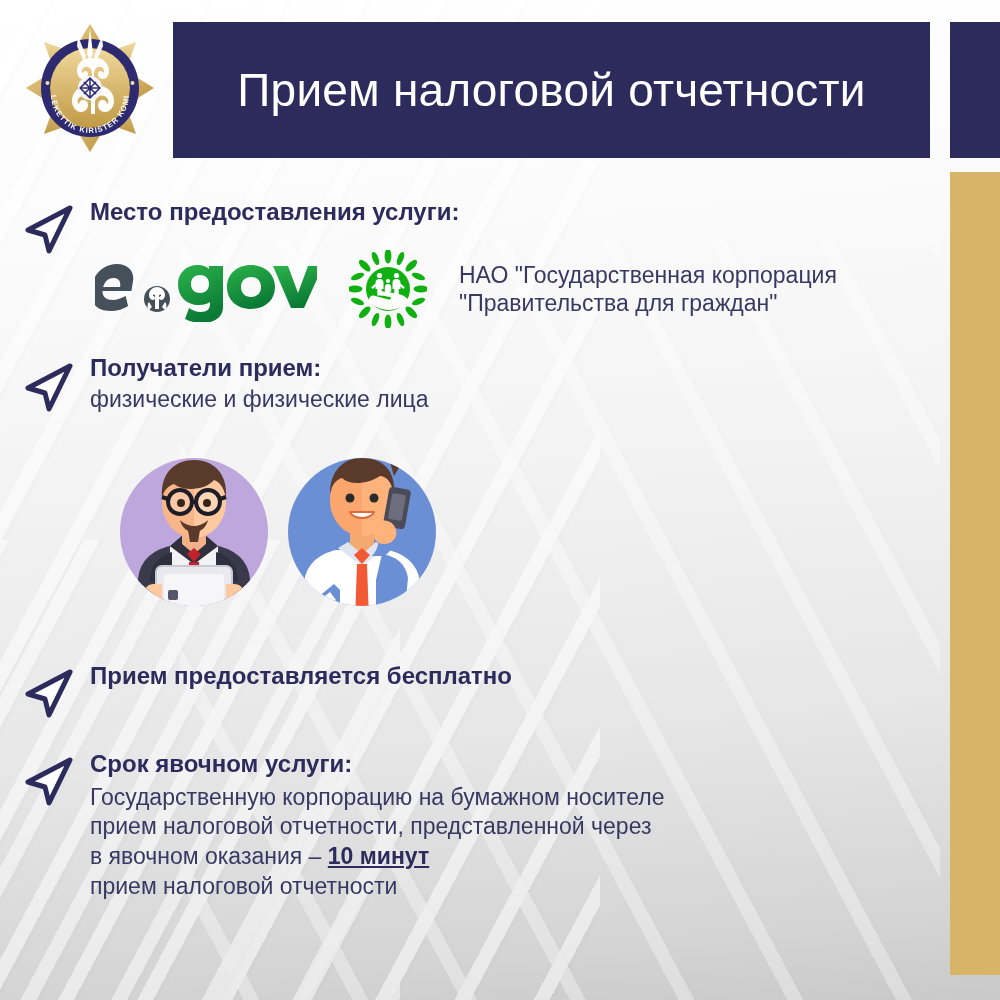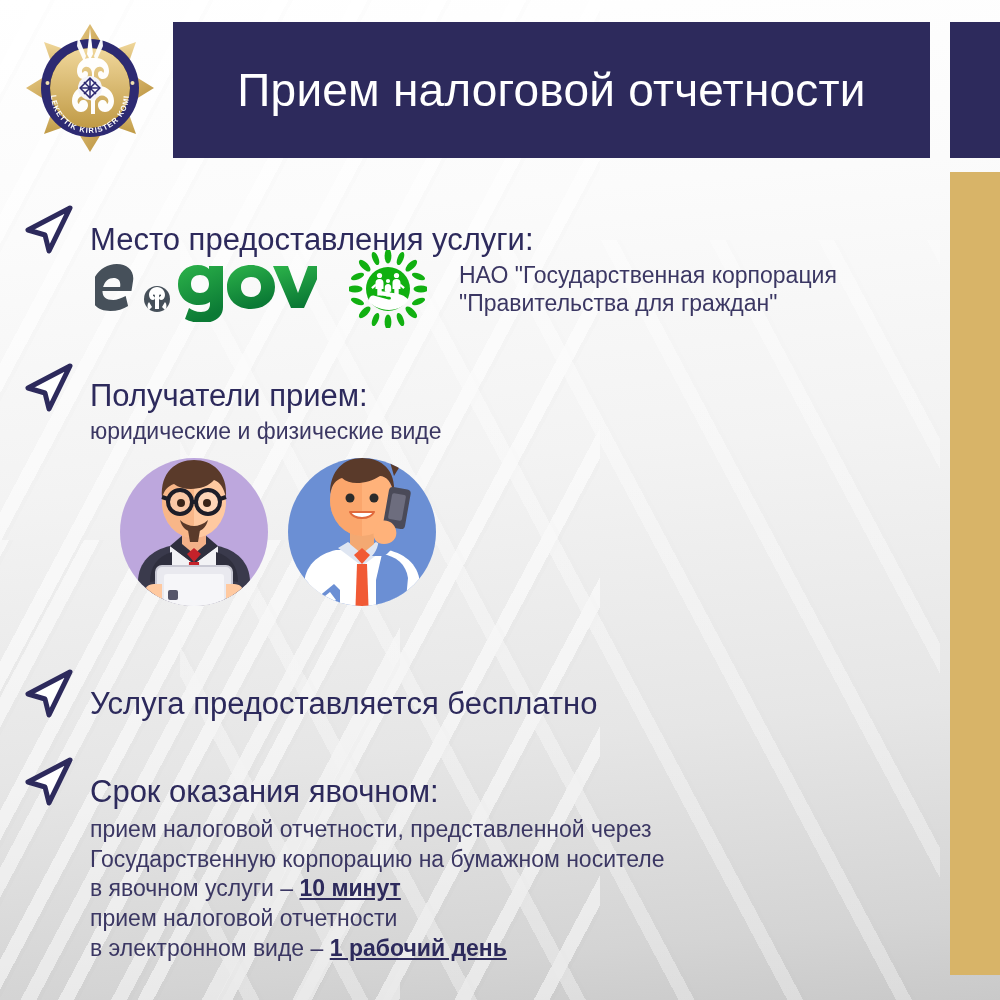--- a/index.html
+++ b/index.html
@@ -118,25 +118,24 @@
   }
 
   
   .section { position: absolute; }
   .arrow-icon {
     position: absolute;
     width: 54px; height: 54px;
   }
   .sec-head {
     color: #2d2a5c;
-    font-size: 31px;
-    font-weight: normal;
+    font-size: 24px;
+    font-weight: bold;
     line-height: 1.15;
     white-space: nowrap;
-    margin-top: 24px;
   }
   .sec-body {
     color: #3b3763;
     font-size: 23px;
     font-weight: normal;
     line-height: 1.3;
     white-space: nowrap;
   }
   .sec-body b { font-weight: bold; color: #2d2a5c; text-decoration: underline; }
 
@@ -361,21 +360,21 @@
     </div>
   </div>
 
   <div class="section" id="sec-recipients">
     <span class="arrow-icon">
       <svg viewBox="0 0 54 54" width="54" height="54">
         <path d="M48 6 L6 28 L23 33 L27 49 Z" fill="#ffffff" stroke="#2d2a5c" stroke-width="5" stroke-linejoin="round"></path>
       </svg>
     </span>
     <div class="sec-head">Получатели прием:</div>
-    <div class="sec-body">юридические и физические виде</div>
+    <div class="sec-body">физические и физические лица</div>
   </div>
 
   <div class="avatars">
 
     <span class="avatar" id="avatar-legal">
       <svg width="176" height="176" viewBox="0 0 176 176">
         <defs>
           <clipPath id="clipA">
               <circle cx="88" cy="88" r="74"></circle>
             </clipPath>
@@ -470,32 +469,31 @@
       </svg>
     </span>
   </div>
 
   <div class="section" id="sec-free">
     <span class="arrow-icon">
       <svg viewBox="0 0 54 54" width="54" height="54">
         <path d="M48 6 L6 28 L23 33 L27 49 Z" fill="#ffffff" stroke="#2d2a5c" stroke-width="5" stroke-linejoin="round"></path>
       </svg>
     </span>
-    <div class="sec-head">Услуга предоставляется бесплатно</div>
+    <div class="sec-head">Прием предоставляется бесплатно</div>
   </div>
 
   <div class="section" id="sec-term">
     <span class="arrow-icon">
       <svg viewBox="0 0 54 54" width="54" height="54">
         <path d="M48 6 L6 28 L23 33 L27 49 Z" fill="#ffffff" stroke="#2d2a5c" stroke-width="5" stroke-linejoin="round"></path>
       </svg>
     </span>
-    <div class="sec-head">Срок оказания явочном:</div>
+    <div class="sec-head">Срок явочном услуги:</div>
     <div class="sec-body">
+      <div>Государственную корпорацию на бумажном носителе</div>
       <div>прием налоговой отчетности, представленной через</div>
-      <div>Государственную корпорацию на бумажном носителе</div>
-      <div><span>в явочном услуги – </span><b>10 минут</b></div>
+      <div><span>в явочном оказания – </span><b>10 минут</b></div>
       <div>прием налоговой отчетности</div>
-      <div><span>в электронном виде – </span><b>1 рабочий день</b></div>
     </div>
   </div>
 
 </div>
 
 </body></html>

